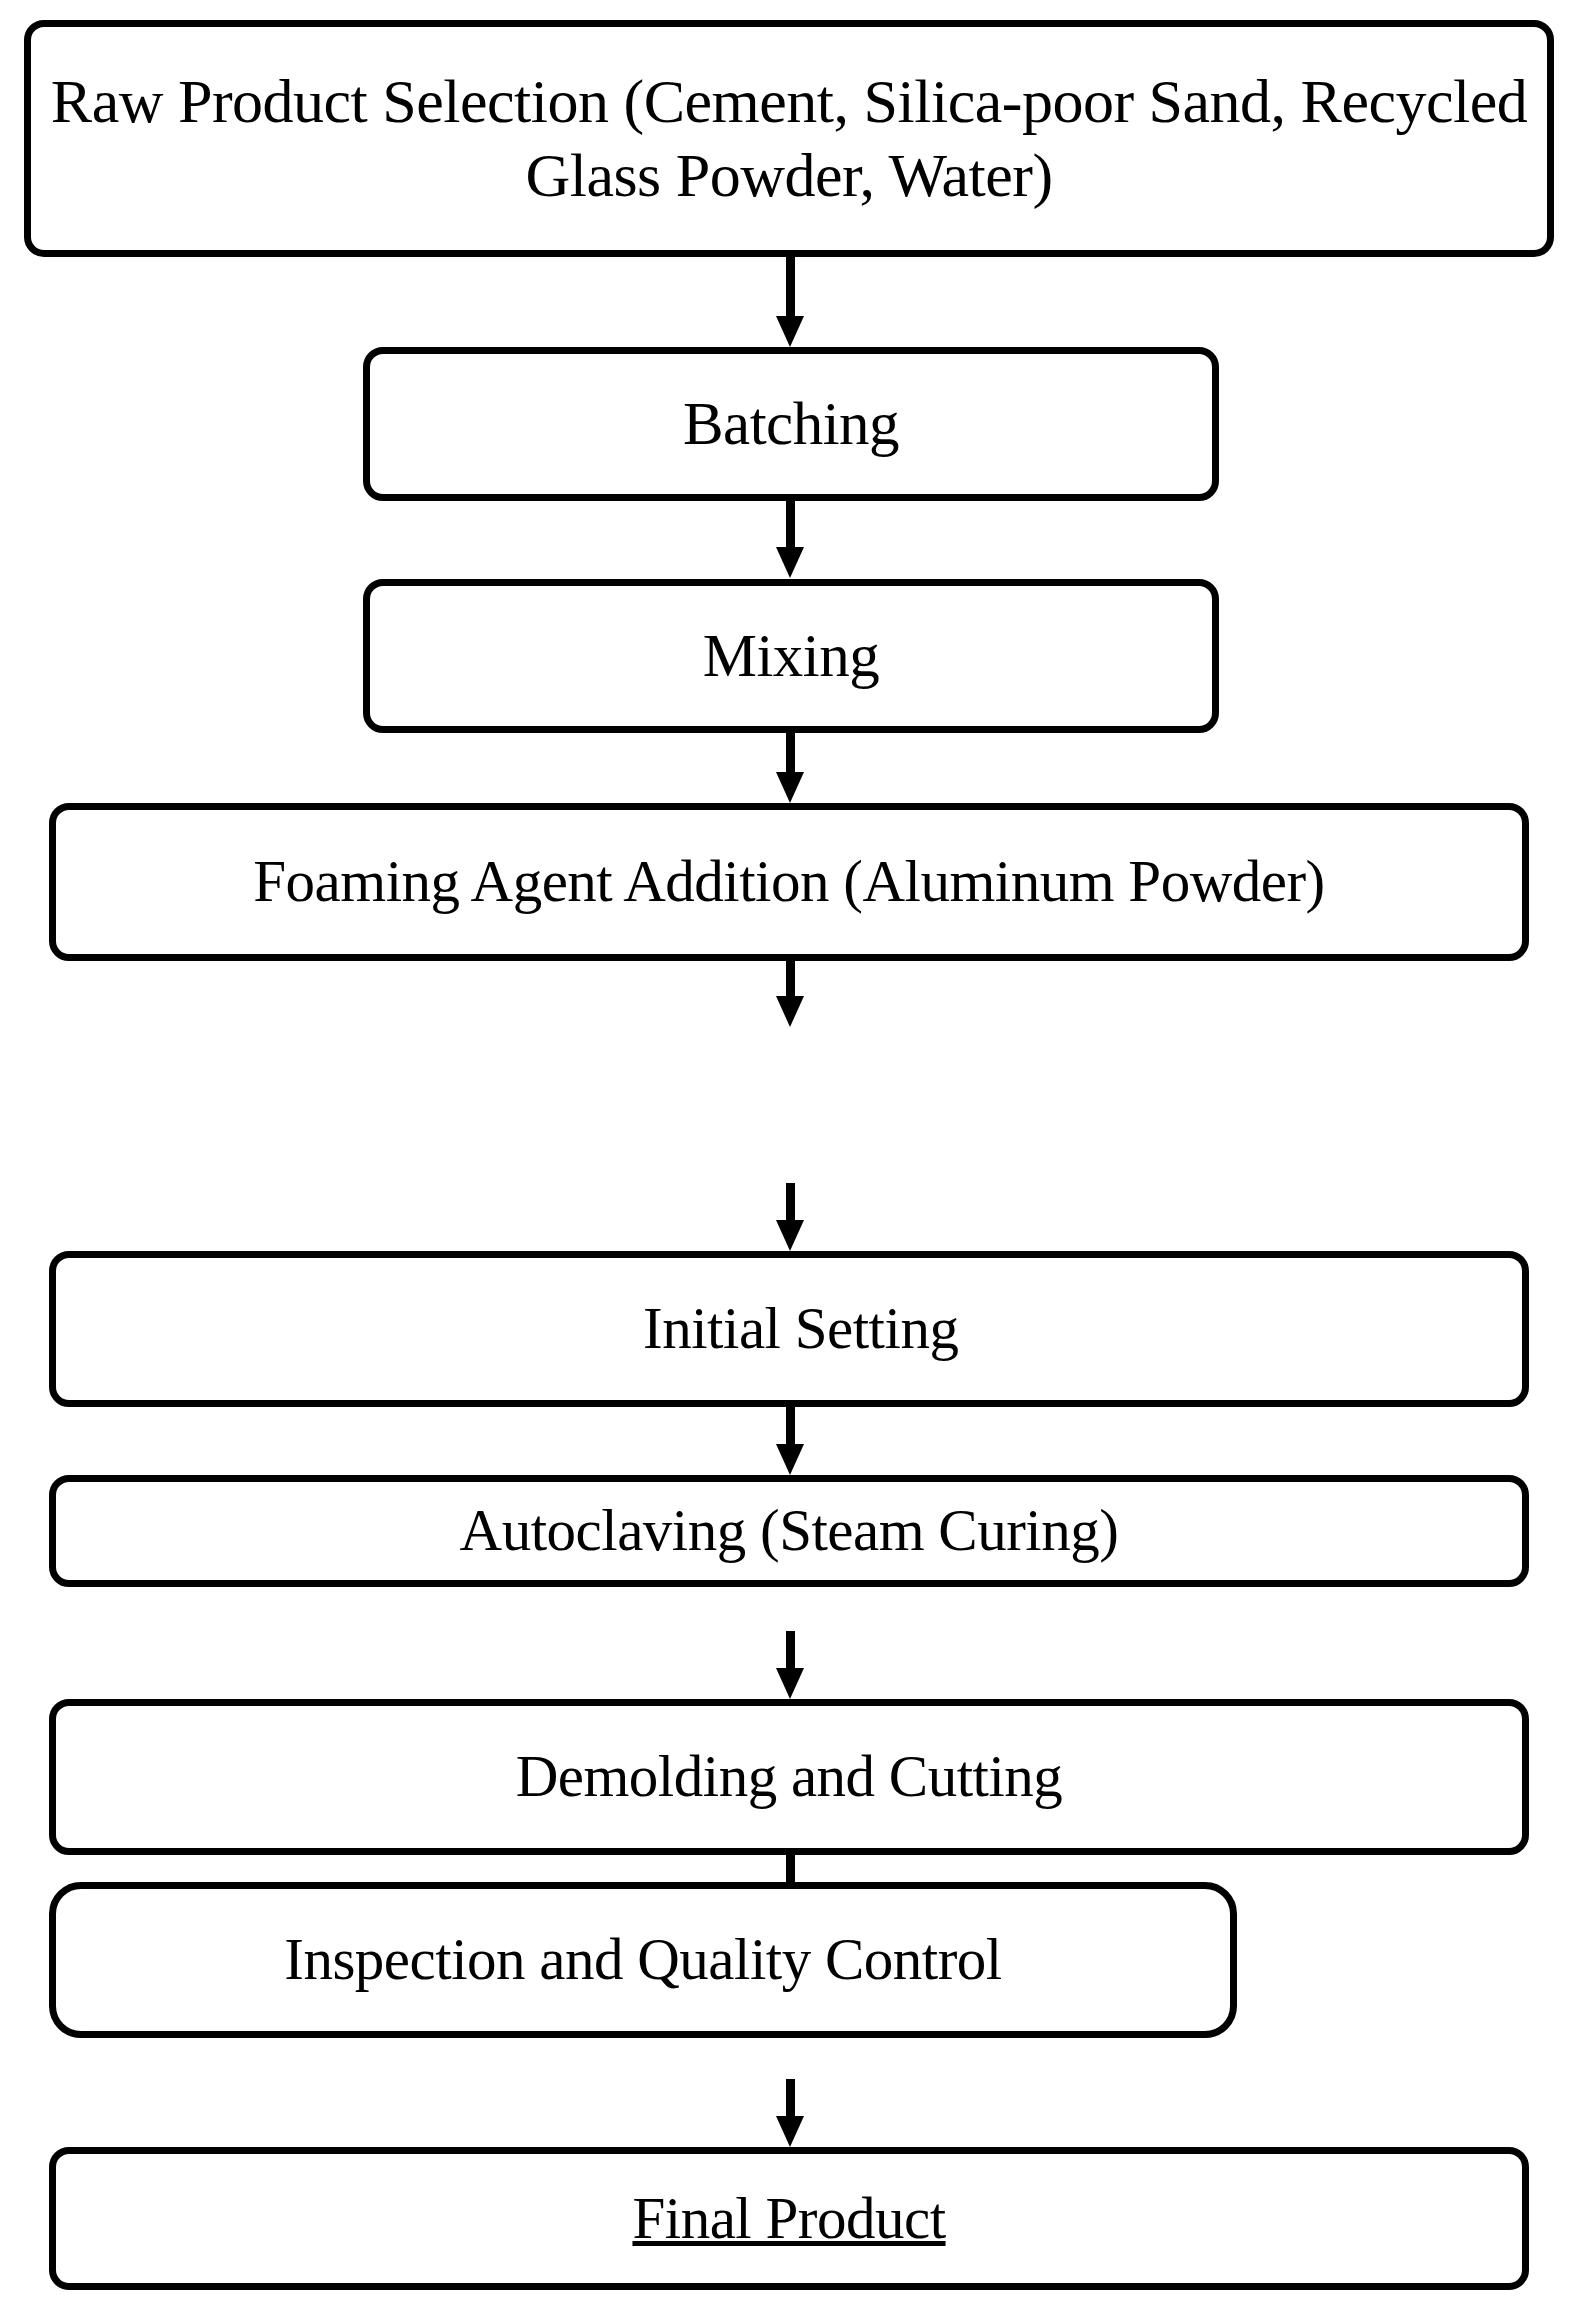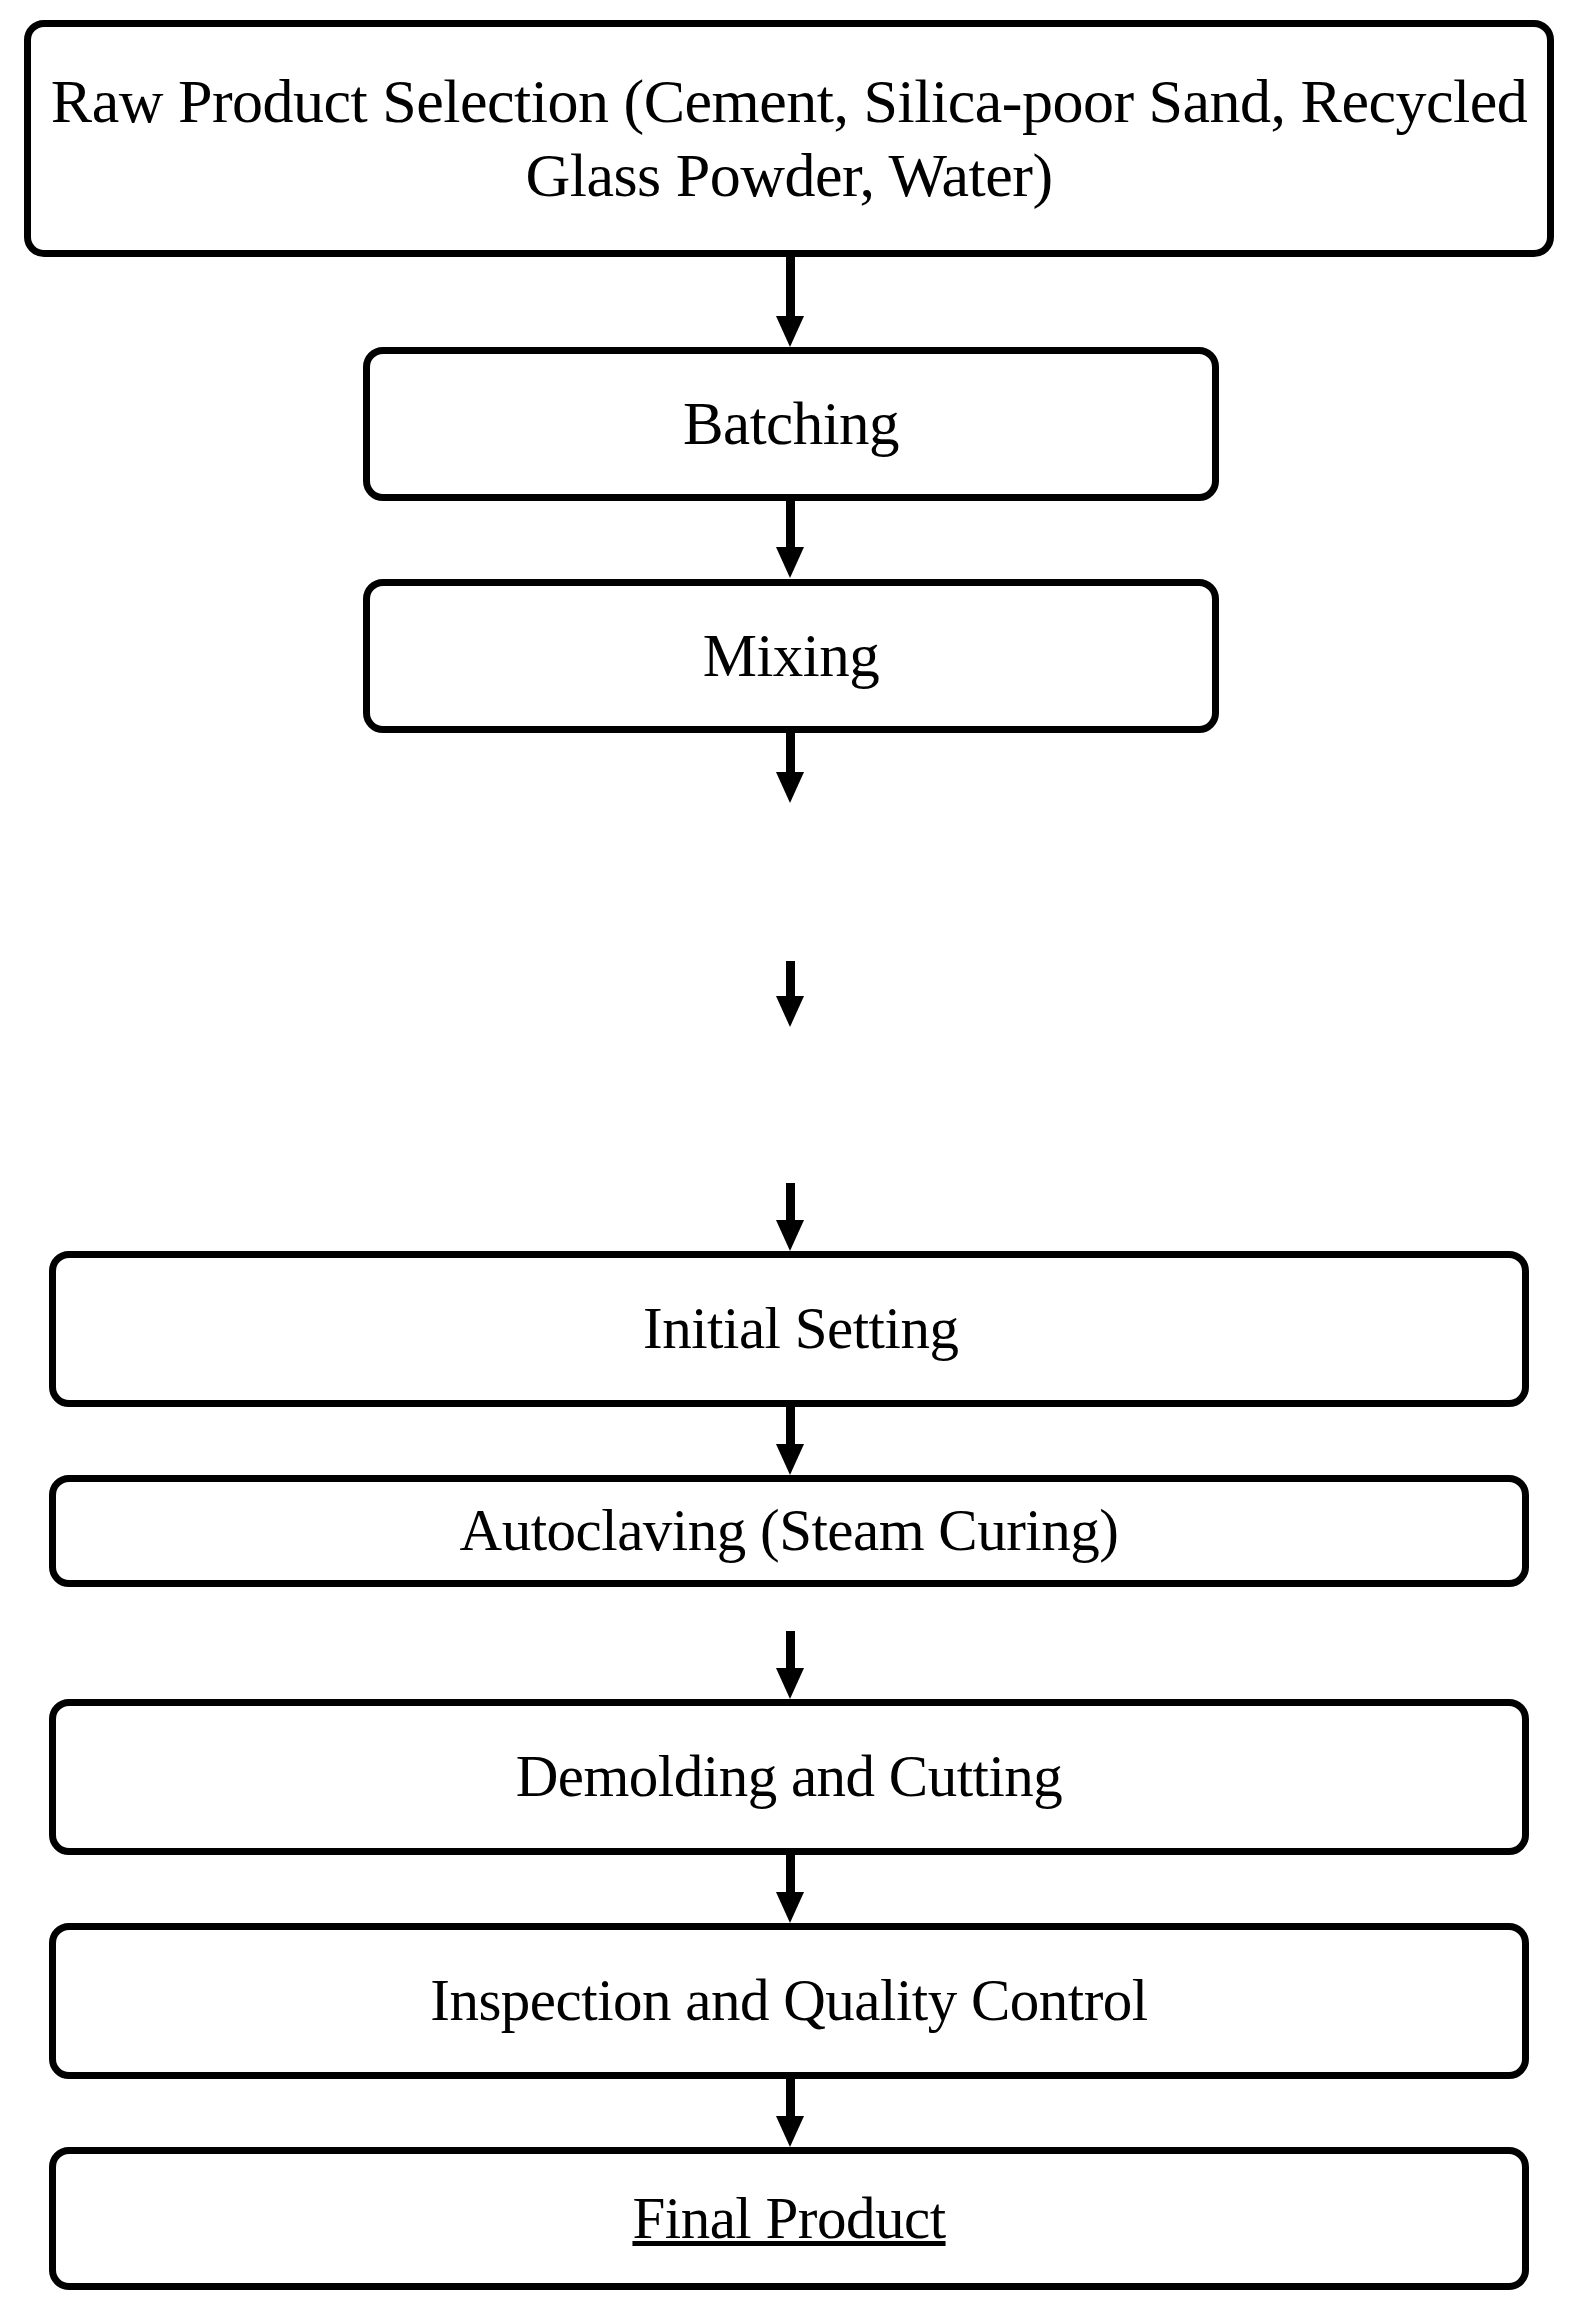--- a/index.html
+++ b/index.html
@@ -42,21 +42,21 @@
 
   
   .n0 { left: 24px;  top: 20px;   width: 1530px; height: 237px; font-size: 62px; }
   .n1 { left: 363px; top: 347px;  width: 856px;  height: 154px; font-size: 61px; }
   .n2 { left: 363px; top: 579px;  width: 856px;  height: 154px; font-size: 61px; }
   .n3 { left: 49px;  top: 803px;  width: 1480px; height: 158px; font-size: 59px; }
   .n4 { left: 49px;  top: 1027px; width: 1480px; height: 156px; font-size: 59px; }
   .n5 { left: 49px;  top: 1251px; width: 1480px; height: 156px; font-size: 59px; padding-left: 40px; }
   .n6 { left: 49px;  top: 1475px; width: 1480px; height: 112px; font-size: 59px; }
   .n7 { left: 49px;  top: 1699px; width: 1480px; height: 156px; font-size: 59px; }
-  .n8 { left: 49px;  top: 1923px; width: 1480px; height: 156px; font-size: 59px; }
+  .n8 { left: 49px;  top: 1882px; width: 1188px; height: 156px; font-size: 59px; border-radius: 32px; }
   .n9 { left: 49px;  top: 2147px; width: 1480px; height: 143px; font-size: 59px; text-decoration: underline; }
 
   
   .arrow {
     position: absolute;
     left: 776px;
     width: 29px;
   }
   .arrow .stem {
     position: absolute;
@@ -136,20 +136,23 @@
 
   <div class="node n2">
     <span class="node-label">Mixing</span>
   </div>
 
   <div class="arrow a2">
     <span class="stem"></span>
     <span class="head"></span>
   </div>
 
+  <div class="node n3">
+    <span class="node-label">Foaming Agent Addition (Aluminum Powder)</span>
+  </div>
 
   <div class="arrow a3">
     <span class="stem"></span>
     <span class="head"></span>
   </div>
 
 
   <div class="arrow a4">
     <span class="stem"></span>
     <span class="head"></span>

